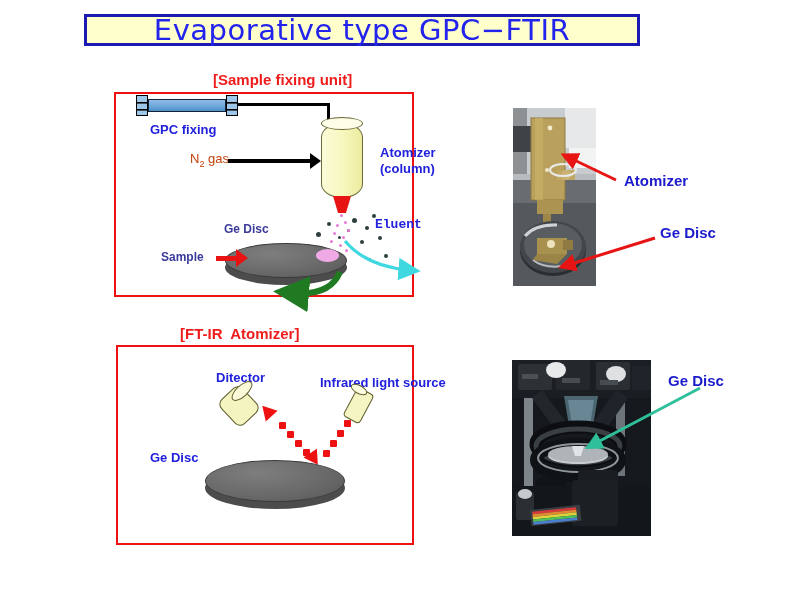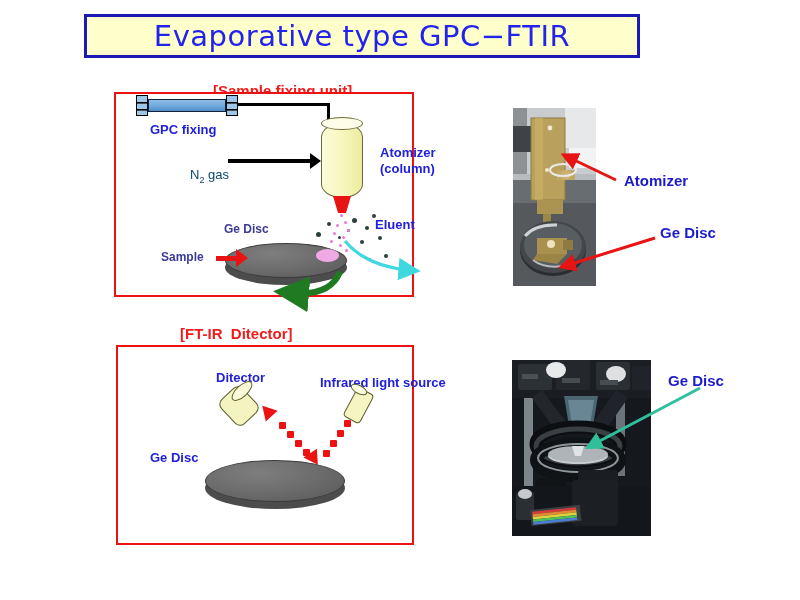--- a/index.html
+++ b/index.html
@@ -5,21 +5,21 @@
   html,body{margin:0;padding:0;}
   body{
     width:800px;height:600px;position:relative;overflow:hidden;
     background:#ffffff;
     font-family:"Liberation Sans",sans-serif;
   }
   .abs{position:absolute;}
 
   
   #title-box{
-    left:84px;top:14px;width:556px;height:44px;
+    left:84px;top:14px;width:556px;height:32px;
     background:#ffffcc;border:3px solid #1b1bb3;
     box-sizing:border-box;
   }
   #title-text{
     position:absolute;left:0;top:0;width:100%;height:100%;
     display:flex;align-items:center;justify-content:center;
     color:#2323ee;font-size:29px;letter-spacing:.5px;
     font-family:"DejaVu Sans",sans-serif;
   }
 
@@ -29,21 +29,21 @@
   }
 
   
   .red-panel{border:2.5px solid #ee1111;background:#ffffff;box-sizing:border-box;}
   #panel-sample{left:114px;top:92px;width:300px;height:205px;}
   #panel-ftir{left:116px;top:345px;width:298px;height:200px;}
 
   
   .blue-label{color:#2020dd;font-weight:bold;font-size:13px;white-space:nowrap;}
   .blue-label-plain{color:#3a3a9a;font-weight:bold;font-size:12px;white-space:nowrap;}
-  .dark-label{color:#0c4a6e;font-size:13px;white-space:nowrap;margin-top:16px;}
+  .dark-label{color:#c2410c;font-size:13px;white-space:nowrap;}
   .photo-label{color:#1b1bcc;font-weight:bold;font-size:15px;white-space:nowrap;}
 
   
   #gpc-column{left:148px;top:99px;width:78px;height:13px;
     background:linear-gradient(#8fbce4,#6ea8db 55%,#4f8fc9);
     border:1px solid #11223a;box-sizing:border-box;}
   .gpc-cap{
     width:12px;height:21px;background:#9ec6e8;border:1.6px solid #000000;
     box-sizing:border-box;top:95px;
     background-image:linear-gradient(#000 0 0),linear-gradient(#000 0 0);
@@ -126,21 +126,21 @@
   #photo-bottom{left:512px;top:360px;width:139px;height:176px;overflow:hidden;
     background:#15181c;}
 </style>
 </head>
 <body>
 
 <div class="abs" id="title-box">
   <div id="title-text">Evaporative type GPC−FTIR</div>
 </div>
 
-<div class="abs section-caption" style="left:177px;top:82px;padding-left:36px;">[Sample fixing unit]</div>
+<div class="abs section-caption" style="left:177px;top:71px;padding-left:36px;">[Sample fixing unit]</div>
 
 <div class="abs red-panel" id="panel-sample"></div>
 
 <div class="abs" id="gpc-column"></div>
 <div class="abs gpc-cap" id="gpc-cap-left"></div>
 <div class="abs gpc-cap" id="gpc-cap-right"></div>
 <div class="abs blue-label" style="left:150px;top:122px;">GPC fixing</div>
 
 <div class="abs" id="pipe-h"></div>
 <div class="abs" id="pipe-v"></div>
@@ -186,23 +186,23 @@
 <div class="ge-disc-wrap" id="ge-disc-upper">
   <div class="ge-disc-edge"></div>
   <div class="ge-disc-top"></div>
 </div>
 <div class="abs" id="sample-spot"></div>
 
 <div class="abs blue-label-plain" style="left:161px;top:250px;">Sample</div>
 <div class="abs" id="sample-arrow-line"></div>
 <div class="abs" id="sample-arrow-head"></div>
 
-<div class="abs blue-label" style="left:375px;top:217px;">Eluent</div>
-
-<div class="abs section-caption" style="left:180px;top:325px;">[FT-IR  Ditector]</div>
+<div class="abs blue-label" style="left:375px;top:217px;font-family:Liberation Mono, monospace;">Eluent</div>
+
+<div class="abs section-caption" style="left:180px;top:325px;">[FT-IR  Atomizer]</div>
 
 <div class="abs red-panel" id="panel-ftir"></div>
 
 <div class="abs blue-label" style="left:203px;top:370px;margin-left:13px;">Ditector</div>
 <div class="abs blue-label" style="left:320px;top:375px;">Infrared light source</div>
 <div class="abs blue-label" style="left:150px;top:450px;">Ge Disc</div>
 
 <div class="abs" id="detector"></div>
 <div class="abs" id="detector-face"></div>
 <div class="abs" id="ir-source"></div>

